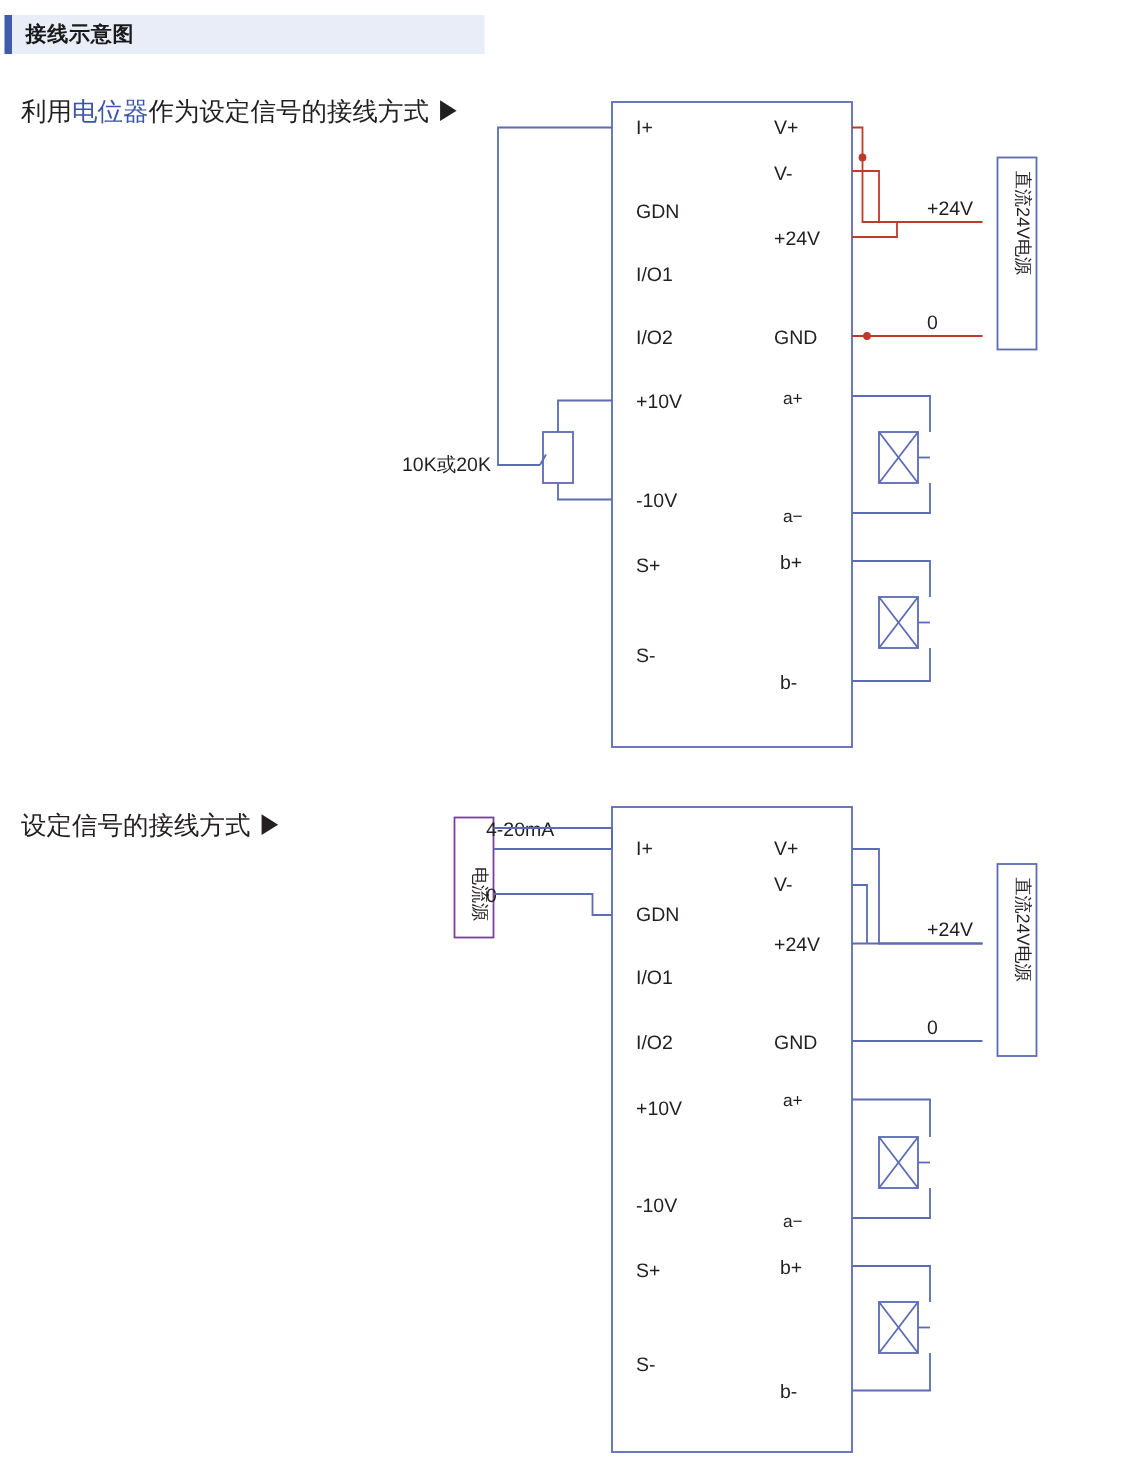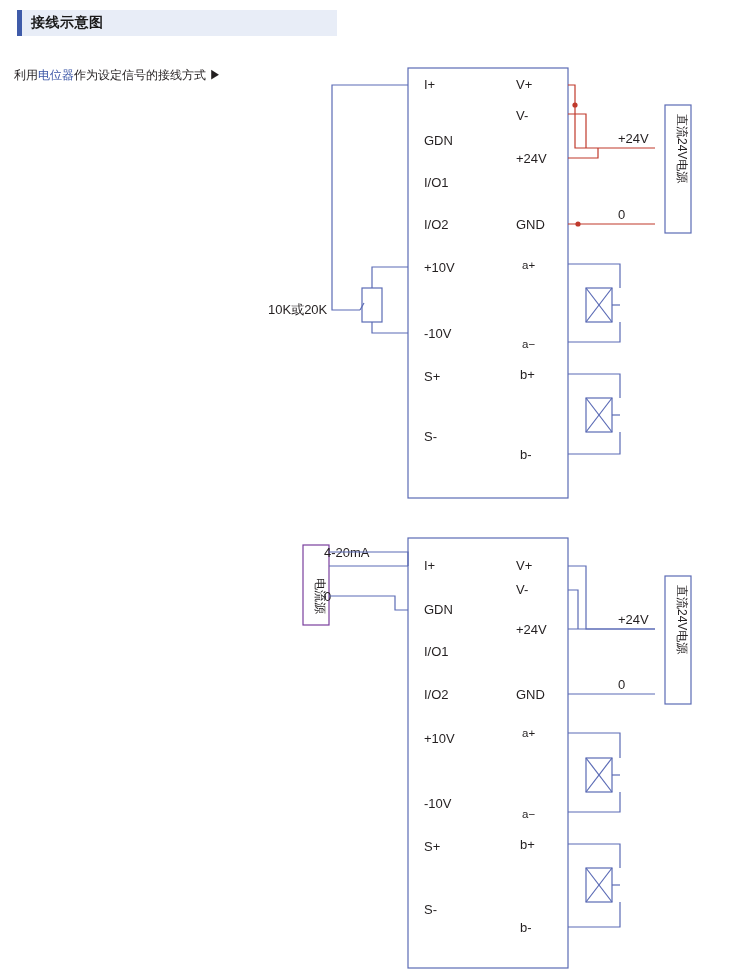--- a/index.html
+++ b/index.html
@@ -12,21 +12,21 @@
     background: #ffffff;
     font-family: "Liberation Sans", sans-serif;
     color: #231f20;
     position: relative;
     overflow: hidden;
   }
 
   
   .header {
     position: absolute;
-    left: 17px;
+    left: 3px;
     top: 10px;
     width: 634px;
     height: 26px;
   }
   .header-bg {
     position: absolute;
     left: 0;
     top: 0;
     width: 320px;
     height: 26px;
@@ -46,21 +46,21 @@
     top: 4px;
     font-size: 14px;
     font-weight: bold;
     color: #1a1a1a;
     letter-spacing: 0.5px;
   }
 
   
   .caption {
     position: absolute;
-    font-size: 12px;
+    font-size: 17px;
     color: #231f20;
     line-height: 22px;
   }
   .caption .link {
     color: #3a55a5;
   }
   .caption1 { left: 14px; top: 64px; width: 300px; }
   .caption2 { left: 14px; top: 540px; width: 210px; }
 
   
@@ -86,20 +86,21 @@
   <div class="header-bg"></div>
   <div class="header-accent"></div>
   <div class="header-title">接线示意图</div>
 </div>
 
 <div class="caption caption1">
   <span>利用</span><span class="link">电位器</span><span>作为设定信号的接线方式 ▶</span>
 </div>
 
 <div class="caption caption2">
+  <div>设定信号的接线方式 ▶</div>
 </div>
 
 <svg class="diagram" viewBox="0 0 750 978" xmlns="http://www.w3.org/2000/svg">
 
   <g>
 
     <rect x="408" y="68" width="160" height="430" fill="none" stroke="#5b6bb5" stroke-width="1.2"></rect>
 
     <text class="lbl" x="424" y="89">I+</text>
     <text class="lbl" x="424" y="145">GDN</text>

